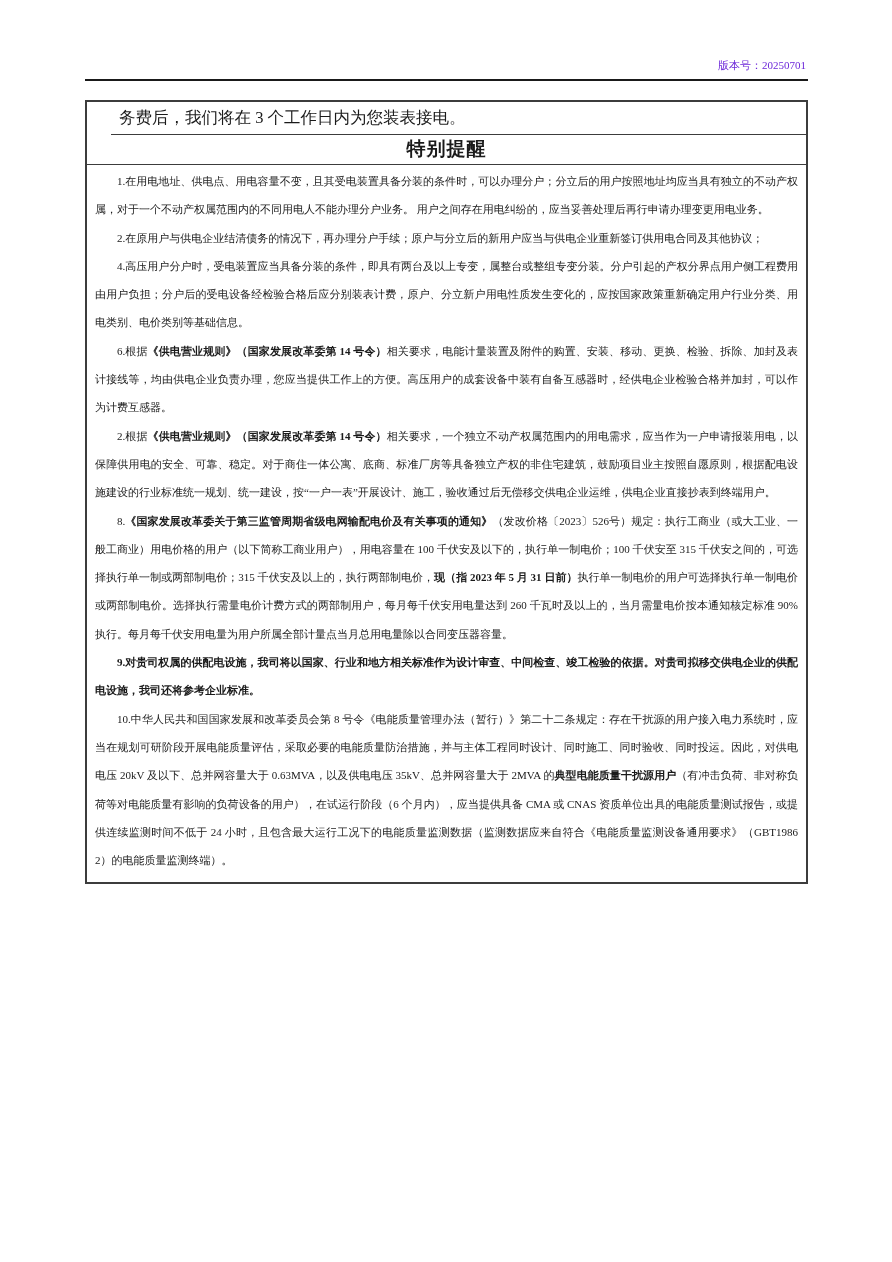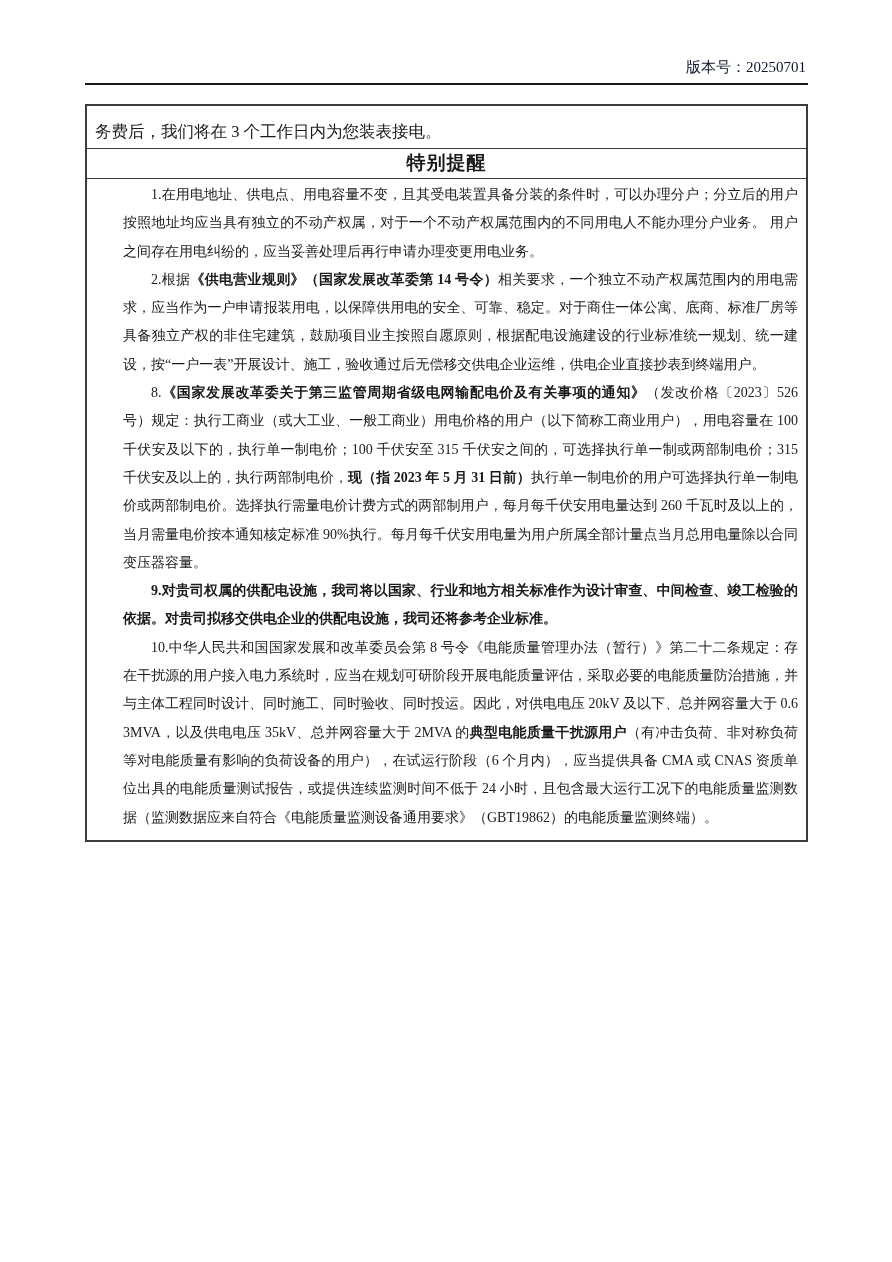--- a/index.html
+++ b/index.html
@@ -11,77 +11,80 @@
     color: #1a1a1a;
     overflow: hidden;
   }
   .page {
     width: 892px;
     height: 1262px;
     padding: 58px 84px 0 85px;
   }
   .version-row {
     text-align: right;
-    font-size: 15px;
-    color: #0f172a;
+    font-size: 11px;
+    color: #6d28d9;
     padding-right: 2px;
     margin-bottom: 6px;
   }
   .header-rule {
     border-top: 2px solid #1a1a1a;
     height: 0;
   }
   .reminder-table {
     margin-top: 19px;
     border: 2px solid #3c3c3c;
     width: 723px;
   }
   .intro-row {
     font-size: 16.5px;
     line-height: 27px;
-    padding: 12px 8px 3px 8px;
+    padding: 2px 8px 3px 8px;
     border-bottom: 1.5px solid #3c3c3c;
+    margin-left: 24px;
   }
   .title-row {
     text-align: center;
     font-weight: bold;
     font-size: 19px;
     line-height: 26px;
     padding: 1px 0 2px 0;
     border-bottom: 1.5px solid #3c3c3c;
     letter-spacing: 1px;
   }
   .body-cell {
     padding: 2px 8px 8px 8px;
   }
   .body-cell p {
-    font-size: 14px;
+    font-size: 11px;
     line-height: 28.3px;
     text-align: justify;
     text-indent: 2em;
     word-break: break-all;
-    margin-left: 28px;
   }
 </style>
 </head>
 <body>
 
 <div class="page">
 
   <div class="version-row">版本号：20250701</div>
 
   <div class="header-rule"></div>
 
   <div class="reminder-table">
     <div class="intro-row">务费后，我们将在 3 个工作日内为您装表接电。</div>
 
     <div class="title-row">特别提醒</div>
 
     <div class="body-cell">
       <p><span>1.在用电地址、供电点、用电容量不变，且其受电装置具备分装的条件时，可以办理分户；分立后的用户按照地址均应当具有独立的不动产权属，对于一个不动产权属范围内的不同用电人不能办理分户业务。 用户之间存在用电纠纷的，应当妥善处理后再行申请办理变更用电业务。</span></p>
+      <p><span>2.在原用户与供电企业结清债务的情况下，再办理分户手续；原户与分立后的新用户应当与供电企业重新签订供用电合同及其他协议；</span></p>
+      <p><span>4.高压用户分户时，受电装置应当具备分装的条件，即具有两台及以上专变，属整台或整组专变分装。分户引起的产权分界点用户侧工程费用由用户负担；分户后的受电设备经检验合格后应分别装表计费，原户、分立新户用电性质发生变化的，应按国家政策重新确定用户行业分类、用电类别、电价类别等基础信息。</span></p>
+      <p><span>6.根据</span><span style="font-weight: bold;">《供电营业规则》（国家发展改革委第 14 号令）</span><span>相关要求，电能计量装置及附件的购置、安装、移动、更换、检验、拆除、加封及表计接线等，均由供电企业负责办理，您应当提供工作上的方便。高压用户的成套设备中装有自备互感器时，经供电企业检验合格并加封，可以作为计费互感器。</span></p>
       <p><span>2.根据</span><span style="font-weight: bold;">《供电营业规则》（国家发展改革委第 14 号令）</span><span>相关要求，一个独立不动产权属范围内的用电需求，应当作为一户申请报装用电，以保障供用电的安全、可靠、稳定。对于商住一体公寓、底商、标准厂房等具备独立产权的非住宅建筑，鼓励项目业主按照自愿原则，根据配电设施建设的行业标准统一规划、统一建设，按“一户一表”开展设计、施工，验收通过后无偿移交供电企业运维，供电企业直接抄表到终端用户。</span></p>
       <p><span>8.</span><span style="font-weight: bold;">《国家发展改革委关于第三监管周期省级电网输配电价及有关事项的通知》</span><span>（发改价格〔2023〕526号）规定：执行工商业（或大工业、一般工商业）用电价格的用户（以下简称工商业用户），用电容量在 100 千伏安及以下的，执行单一制电价；100 千伏安至 315 千伏安之间的，可选择执行单一制或两部制电价；315 千伏安及以上的，执行两部制电价，</span><span style="font-weight: bold;">现（指 2023 年 5 月 31 日前）</span><span>执行单一制电价的用户可选择执行单一制电价或两部制电价。选择执行需量电价计费方式的两部制用户，每月每千伏安用电量达到 260 千瓦时及以上的，当月需量电价按本通知核定标准 90%执行。每月每千伏安用电量为用户所属全部计量点当月总用电量除以合同变压器容量。</span></p>
       <p><span style="font-weight: bold;">9.对贵司权属的供配电设施，我司将以国家、行业和地方相关标准作为设计审查、中间检查、竣工检验的依据。对贵司拟移交供电企业的供配电设施，我司还将参考企业标准。</span></p>
       <p><span>10.中华人民共和国国家发展和改革委员会第 8 号令《电能质量管理办法（暂行）》第二十二条规定：存在干扰源的用户接入电力系统时，应当在规划可研阶段开展电能质量评估，采取必要的电能质量防治措施，并与主体工程同时设计、同时施工、同时验收、同时投运。因此，对供电电压 20kV 及以下、总并网容量大于 0.63MVA，以及供电电压 35kV、总并网容量大于 2MVA 的</span><span style="font-weight: bold;">典型电能质量干扰源用户</span><span>（有冲击负荷、非对称负荷等对电能质量有影响的负荷设备的用户），在试运行阶段（6 个月内），应当提供具备 CMA 或 CNAS 资质单位出具的电能质量测试报告，或提供连续监测时间不低于 24 小时，且包含最大运行工况下的电能质量监测数据（监测数据应来自符合《电能质量监测设备通用要求》（GBT19862）的电能质量监测终端）。</span></p>
 
     </div>
   </div>
 
 </div>
 

